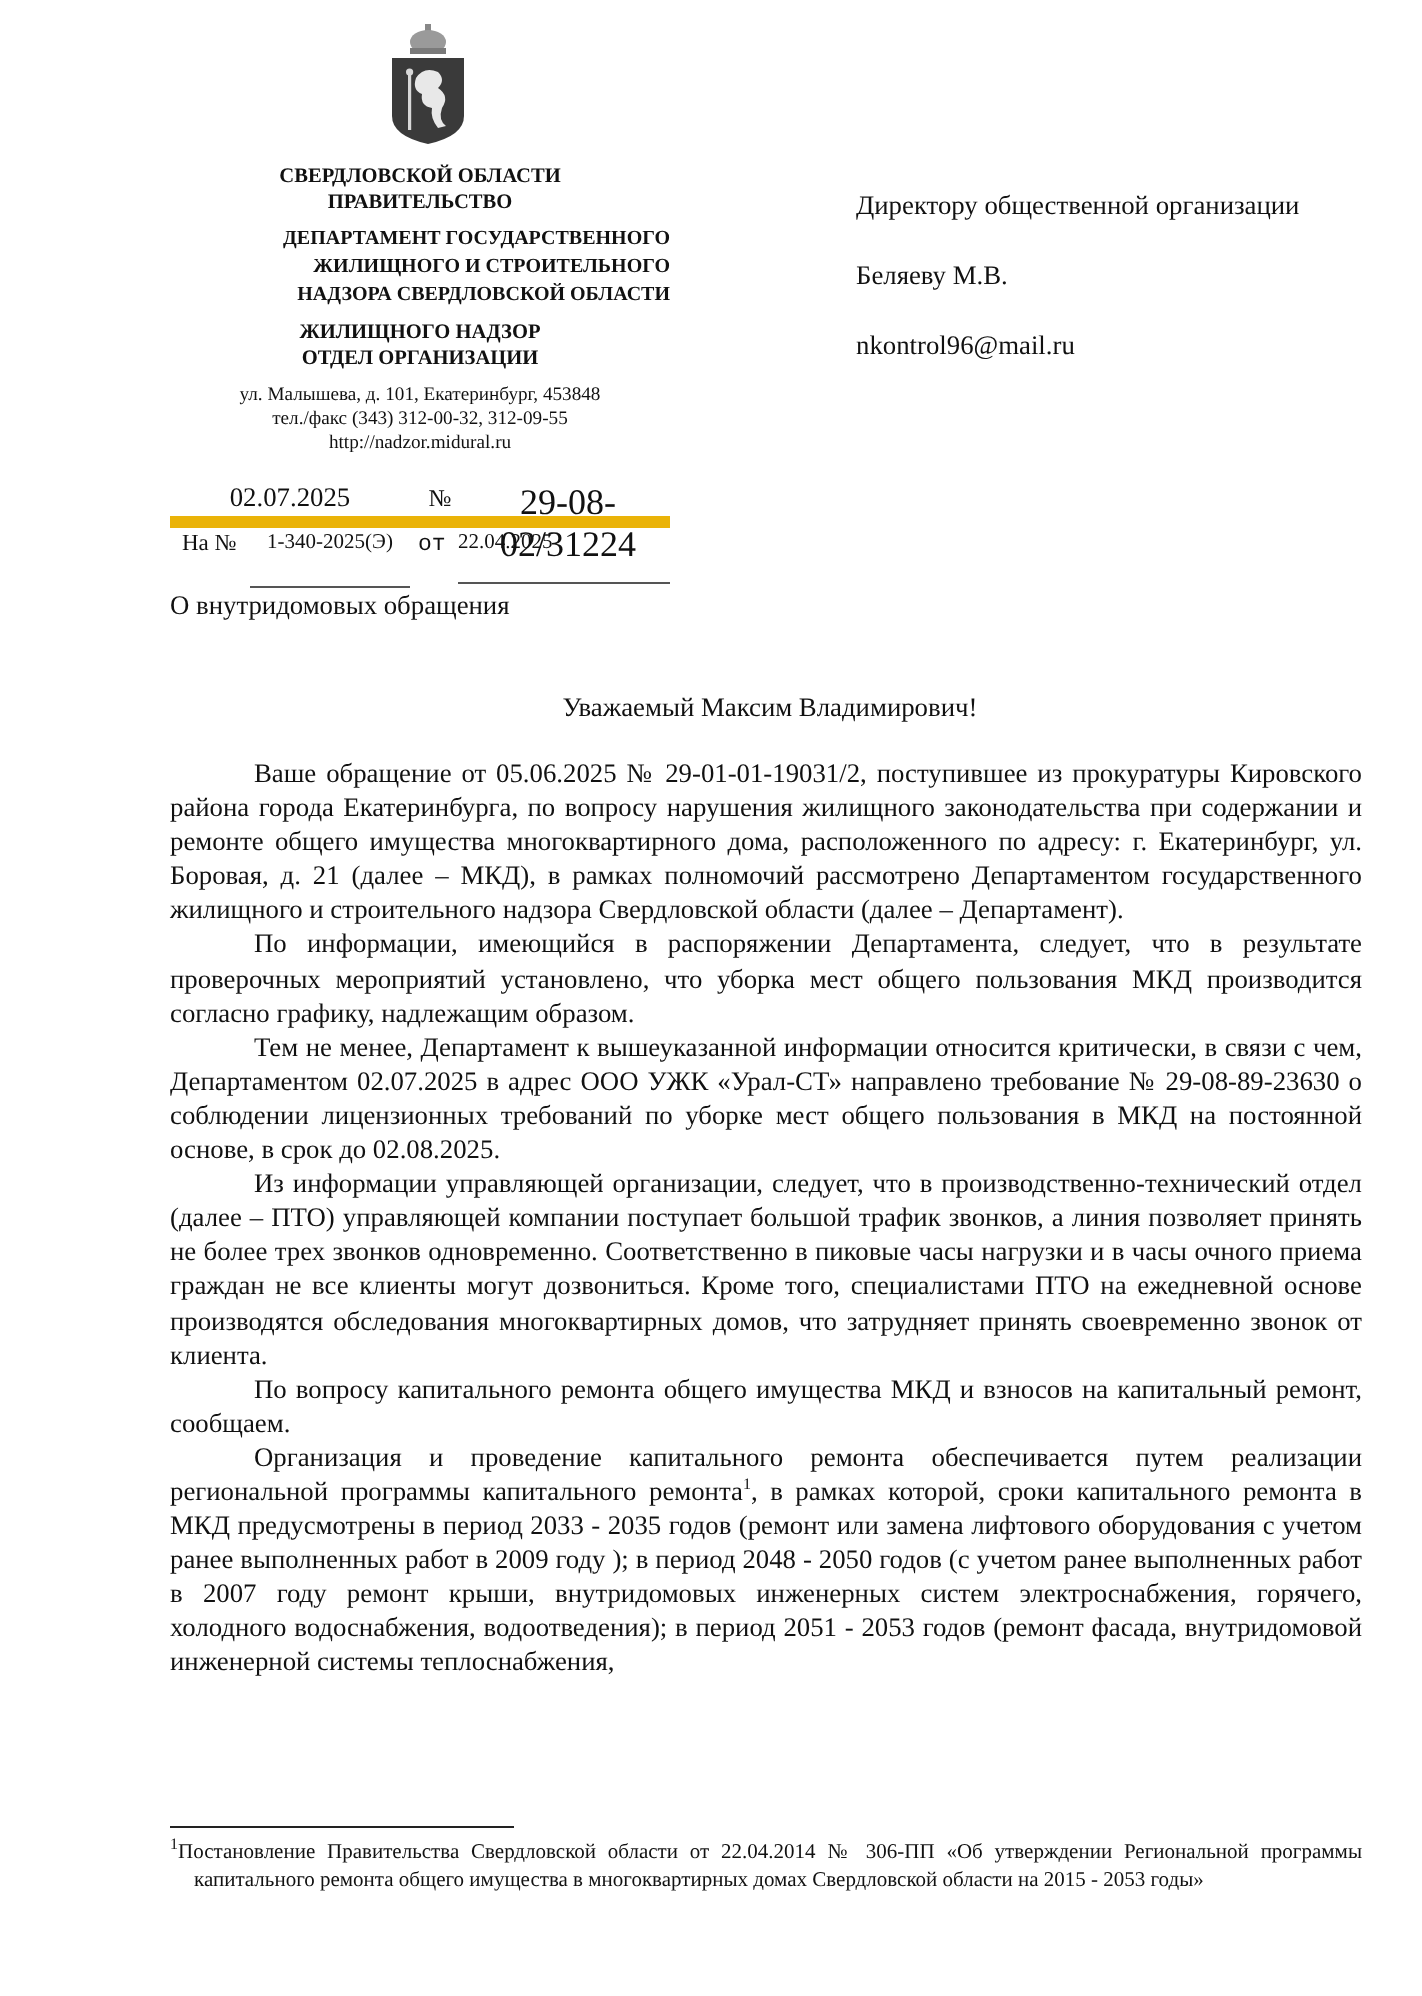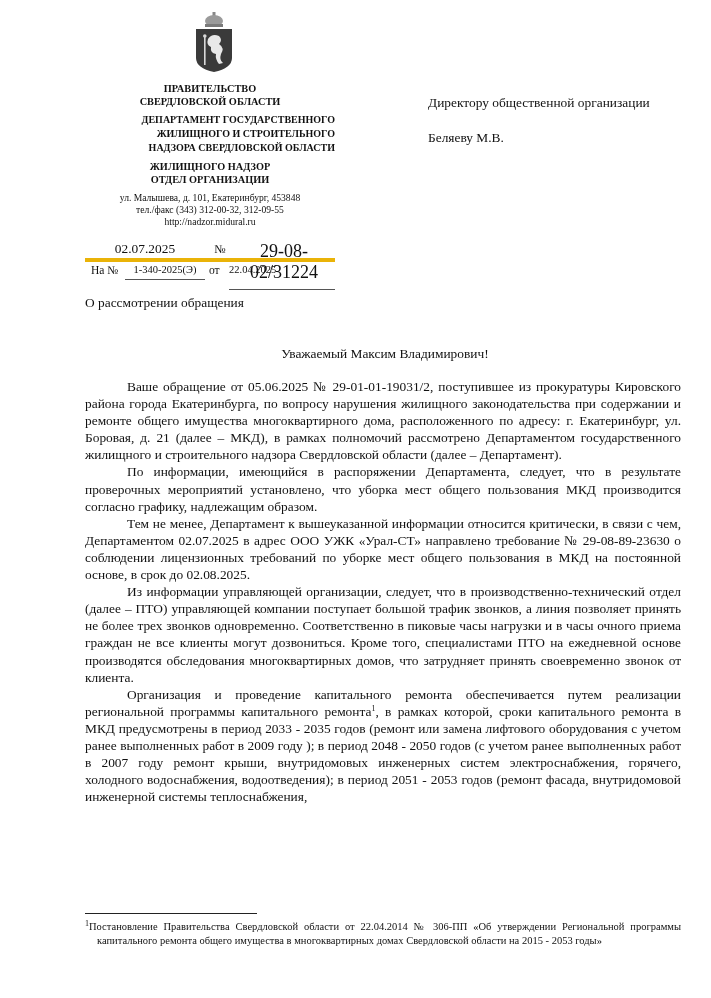--- a/index.html
+++ b/index.html
@@ -14,28 +14,28 @@
 
     
     .hdr-left { left: 85px; top: 82px; width: 250px; text-align: center; }
     .gov { font-weight: bold; font-size: 10.3px; line-height: 13px; }
     .dept { font-weight: bold; font-size: 10px; line-height: 14px; margin-top: 5px; text-align: right; }
     .otdel { font-weight: bold; font-size: 10.3px; line-height: 13px; margin-top: 5px; }
     .addr { font-size: 9.6px; line-height: 12px; margin-top: 6px; }
 
     
     .reg { left: 85px; top: 238px; width: 250px; }
-    .reg-row1 { position: relative; height: 20px; border-bottom: 4px solid #eab308; }
+    .reg-row1 { position: relative; height: 20px; border-bottom: 6px solid #eab308; }
     .reg-row1 .date { position: absolute; left: 0; width: 120px; text-align: center; font-size: 13.4px; top: 3px; }
     .reg-row1 .nsign { position: absolute; left: 126px; width: 18px; text-align: center; font-size: 12px; top: 4px; }
     .reg-row1 .num { position: absolute; left: 148px; width: 102px; text-align: center; font-size: 18px; top: 3px; }
     .reg-row2 { position: relative; height: 17px; }
     .reg-row2 .lbl { position: absolute; left: 6px; top: 2px; font-size: 11.5px; }
-    .reg-row2 .refnum { position: absolute; left: 40px; width: 80px; text-align: center; top: 2px; font-size: 10.5px; border-bottom: 1px solid #555; padding-bottom: 4px; }
-    .reg-row2 .ot { position: absolute; left: 124px; top: 2px; font-size: 11.5px; }
+    .reg-row2 .refnum { position: absolute; left: 40px; width: 80px; text-align: center; top: 2px; font-size: 10.5px; border-bottom: 1px solid #555; padding-bottom: 16px; }
+    .reg-row2 .ot { position: absolute; left: 124px; top: 2px; font-size: 11.5px; font-family: Liberation Mono, monospace; }
     .reg-row2 .refdate { position: absolute; left: 144px; width: 106px; text-align: left; top: 2px; font-size: 10.5px; border-bottom: 1px solid #555; padding-bottom: 14px; }
 
     
     .addressee { left: 408px; top: 94px; width: 280px; font-size: 13.4px; line-height: 17.5px; margin-left: 20px; }
     .addressee .gap { height: 17.5px; }
 
     
     .subject { left: 85px; top: 295px; font-size: 13.4px; }
     .salutation { left: 85px; top: 346px; width: 600px; text-align: center; font-size: 13.4px; }
 
@@ -62,22 +62,22 @@
     <path d="M4 17 H40 V46 Q40 56 22 60 Q4 56 4 46 Z" fill="#3a3a3a"></path>
 
     <path d="M16 27 Q20 21 27 24 Q31 28 27 32 Q33 36 29 42 Q27 48 31 51 L27 52 Q23 47 24 42 Q18 41 19 35 Q14 33 16 27 Z" fill="#e8e8e8"></path>
     <rect x="12" y="25" width="1.6" height="28" fill="#d8d8d8"></rect>
     <circle cx="12.8" cy="24" r="1.8" fill="#d8d8d8"></circle>
   </svg>
 </div>
 
 <div class="abs hdr-left">
   <div class="gov">
+    <div>СВЕРДЛОВСКОЙ ОБЛАСТИ</div>
     <div>ПРАВИТЕЛЬСТВО</div>
-    <div>СВЕРДЛОВСКОЙ ОБЛАСТИ</div>
   </div>
   <div class="dept">
     <div>ДЕПАРТАМЕНТ ГОСУДАРСТВЕННОГО</div>
     <div>ЖИЛИЩНОГО И СТРОИТЕЛЬНОГО</div>
     <div>НАДЗОРА СВЕРДЛОВСКОЙ ОБЛАСТИ</div>
   </div>
   <div class="otdel">
     <div>ЖИЛИЩНОГО НАДЗОР</div>
     <div>ОТДЕЛ ОРГАНИЗАЦИИ</div>
   </div>
@@ -100,30 +100,32 @@
     <span class="ot">от</span>
     <span class="refdate">22.04.2025</span>
   </div>
 </div>
 
 <div class="abs addressee">
   <div>Директору общественной организации</div>
   <div class="gap"></div>
   <div>Беляеву М.В.</div>
   <div class="gap"></div>
+  <div>nkontrol96@mail.ru</div>
 </div>
 
-<div class="abs subject">О рассмотрении обращения</div>
+<div class="abs subject">О внутридомовых обращения</div>
 
 <div class="abs salutation">Уважаемый Максим Владимирович!</div>
 
 <div class="abs body-text">
   <p>Ваше обращение от 05.06.2025 № 29-01-01-19031/2, поступившее из прокуратуры Кировского района города Екатеринбурга, по вопросу нарушения жилищного законодательства при содержании и ремонте общего имущества многоквартирного дома, расположенного по адресу: г. Екатеринбург, ул. Боровая, д. 21 (далее – МКД), в рамках полномочий рассмотрено Департаментом государственного жилищного и строительного надзора Свердловской области (далее – Департамент).</p>
   <p>По информации, имеющийся в распоряжении Департамента, следует, что в результате проверочных мероприятий установлено, что уборка мест общего пользования МКД производится согласно графику, надлежащим образом.</p>
   <p>Тем не менее, Департамент к вышеуказанной информации относится критически, в связи с чем, Департаментом 02.07.2025 в адрес ООО УЖК «Урал-СТ» направлено требование № 29-08-89-23630 о соблюдении лицензионных требований по уборке мест общего пользования в МКД на постоянной основе, в срок до 02.08.2025.</p>
   <p>Из информации управляющей организации, следует, что в производственно-технический отдел (далее – ПТО) управляющей компании поступает большой трафик звонков, а линия позволяет принять не более трех звонков одновременно. Соответственно в пиковые часы нагрузки и в часы очного приема граждан не все клиенты могут дозвониться. Кроме того, специалистами ПТО на ежедневной основе производятся обследования многоквартирных домов, что затрудняет принять своевременно звонок от клиента.</p>
+  <p>По вопросу капитального ремонта общего имущества МКД и взносов на капитальный ремонт, сообщаем.</p>
   <p><span>Организация и проведение капитального ремонта обеспечивается путем реализации региональной программы капитального ремонта</span><sup>1</sup><span>, в рамках которой, сроки капитального ремонта в МКД предусмотрены в период 2033 - 2035 годов (ремонт или замена лифтового оборудования с учетом ранее выполненных работ в 2009 году ); в период 2048 - 2050 годов (с учетом ранее выполненных работ в 2007 году ремонт крыши, внутридомовых инженерных систем электроснабжения, горячего, холодного водоснабжения, водоотведения); в период 2051 - 2053 годов (ремонт фасада, внутридомовой инженерной системы теплоснабжения,</span></p>
 </div>
 
 <div class="abs fn-rule"></div>
 <div class="abs footnote">
   <div class="fn-inner"><sup>1</sup><span>Постановление Правительства Свердловской области от 22.04.2014 № 306-ПП «Об утверждении Региональной программы капитального ремонта общего имущества в многоквартирных домах Свердловской области на 2015 - 2053 годы»</span></div>
 </div>
 
 </body></html>

